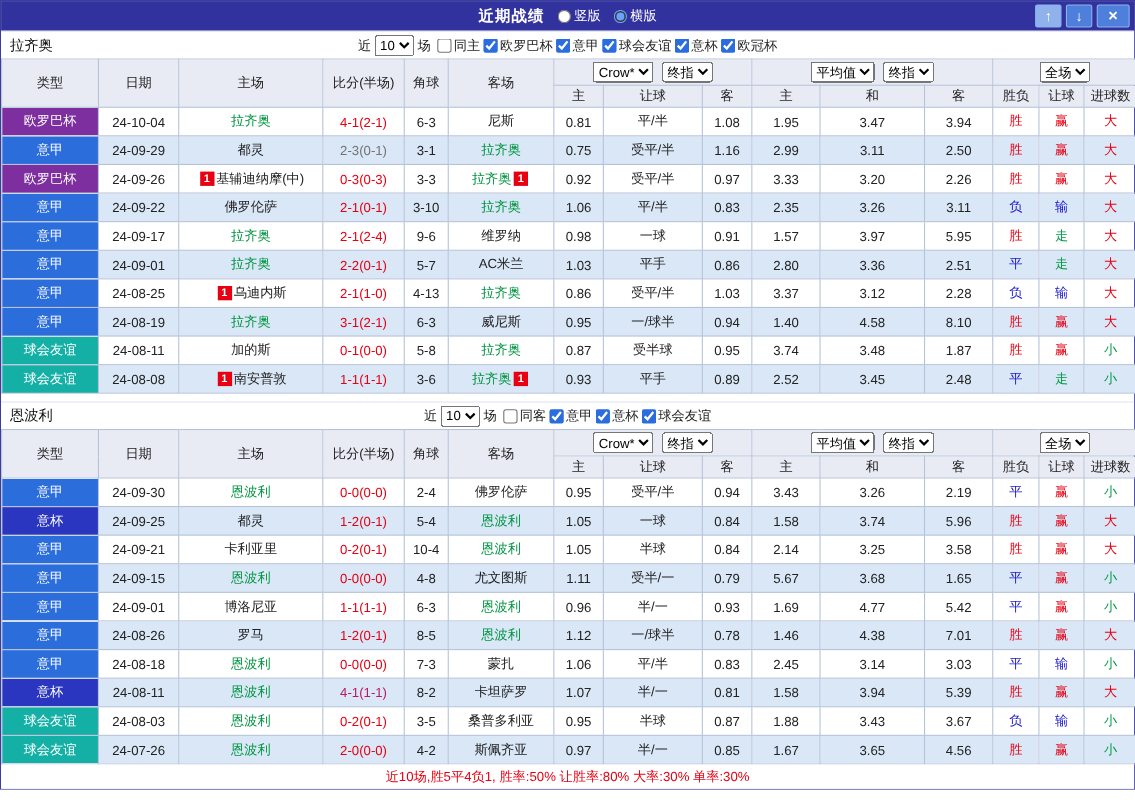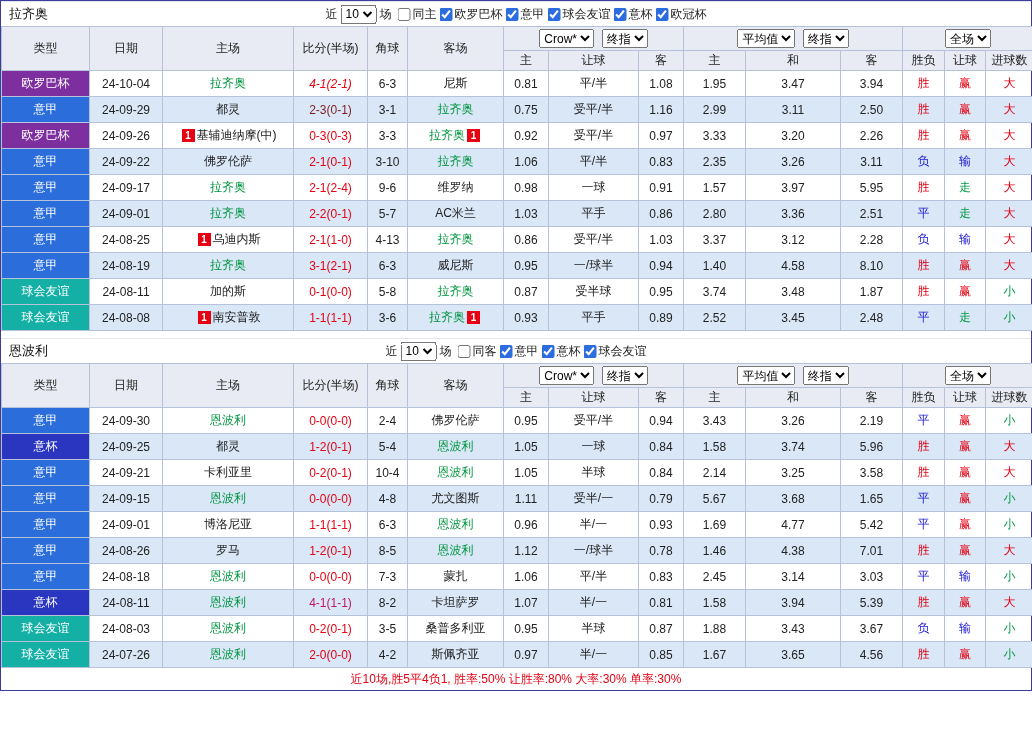--- a/index.html
+++ b/index.html
@@ -37,20 +37,38 @@
   .card { display:inline-block; width:13px; height:13px; line-height:13px; background:#e60012; color:#fff; font-size:10px; font-weight:bold; margin:0 2px; vertical-align:middle; text-align:center; }
 
   .summary { height:22px; line-height:22px; text-align:center; color:#e60012; border-bottom:1px solid #b6c2da; background:#fff; }
   .gap { height:7px; background:#fff; }
 </style>
 </head>
 <body>
 
 <div class="page">
 
+  <div class="titlebar">
+    <div class="titlebar-center">
+      <span class="title">近期战绩</span>
+      <label class="radio">
+        <input type="radio" name="layout" style="">
+        <span>竖版</span>
+      </label>
+      <label class="radio">
+        <input type="radio" name="layout" checked="" style="">
+        <span>横版</span>
+      </label>
+    </div>
+    <div class="titlebar-buttons">
+      <button class="tb-btn up"><span>↑</span></button>
+      <button class="tb-btn down"><span>↓</span></button>
+      <button class="tb-btn close"><span>×</span></button>
+    </div>
+  </div>
 
   <div>
     <div class="filter-row">
       <span class="team-name">拉齐奥</span>
       <div class="filter-controls">
         <span>近</span>
         <select><option>10</option></select>
         <span>场</span>
         <span class="cb-group">
             <label class="cb">
@@ -129,38 +147,38 @@
           <th>胜负</th>
           <th>让球</th>
           <th>进球数</th>
         </tr>
       </thead>
       <tbody>
           <tr>
             <td style="background: rgb(125, 47, 159); color: rgb(255, 255, 255);">欧罗巴杯</td>
             <td>24-10-04</td>
             <td><span style="color: rgb(0, 149, 64);">拉齐奥</span></td>
-            <td style="color: rgb(230, 0, 18); font-style: italic;">4-1(2-1)</td>
+            <td style="color: rgb(230, 0, 18);">4-1(2-1)</td>
             <td>6-3</td>
             <td><span>尼斯</span></td>
             <td>0.81</td>
             <td>平/半</td>
             <td>1.08</td>
             <td>1.95</td>
             <td>3.47</td>
             <td>3.94</td>
             <td style="color: rgb(230, 0, 18);">胜</td>
             <td style="color: rgb(230, 0, 18);">赢</td>
             <td style="color: rgb(230, 0, 18);">大</td>
           </tr>
           <tr>
             <td style="background: rgb(42, 109, 219); color: rgb(255, 255, 255);">意甲</td>
             <td>24-09-29</td>
             <td><span>都灵</span></td>
-            <td style="color: #7f1d1d; margin-top: 40px;">2-3(0-1)</td>
+            <td style="color: #737373; margin-top: 40px;">2-3(0-1)</td>
             <td>3-1</td>
             <td><span style="color: rgb(0, 149, 64);">拉齐奥</span></td>
             <td>0.75</td>
             <td>受平/半</td>
             <td>1.16</td>
             <td>2.99</td>
             <td>3.11</td>
             <td>2.50</td>
             <td style="color: rgb(230, 0, 18);">胜</td>
             <td style="color: rgb(230, 0, 18);">赢</td>

